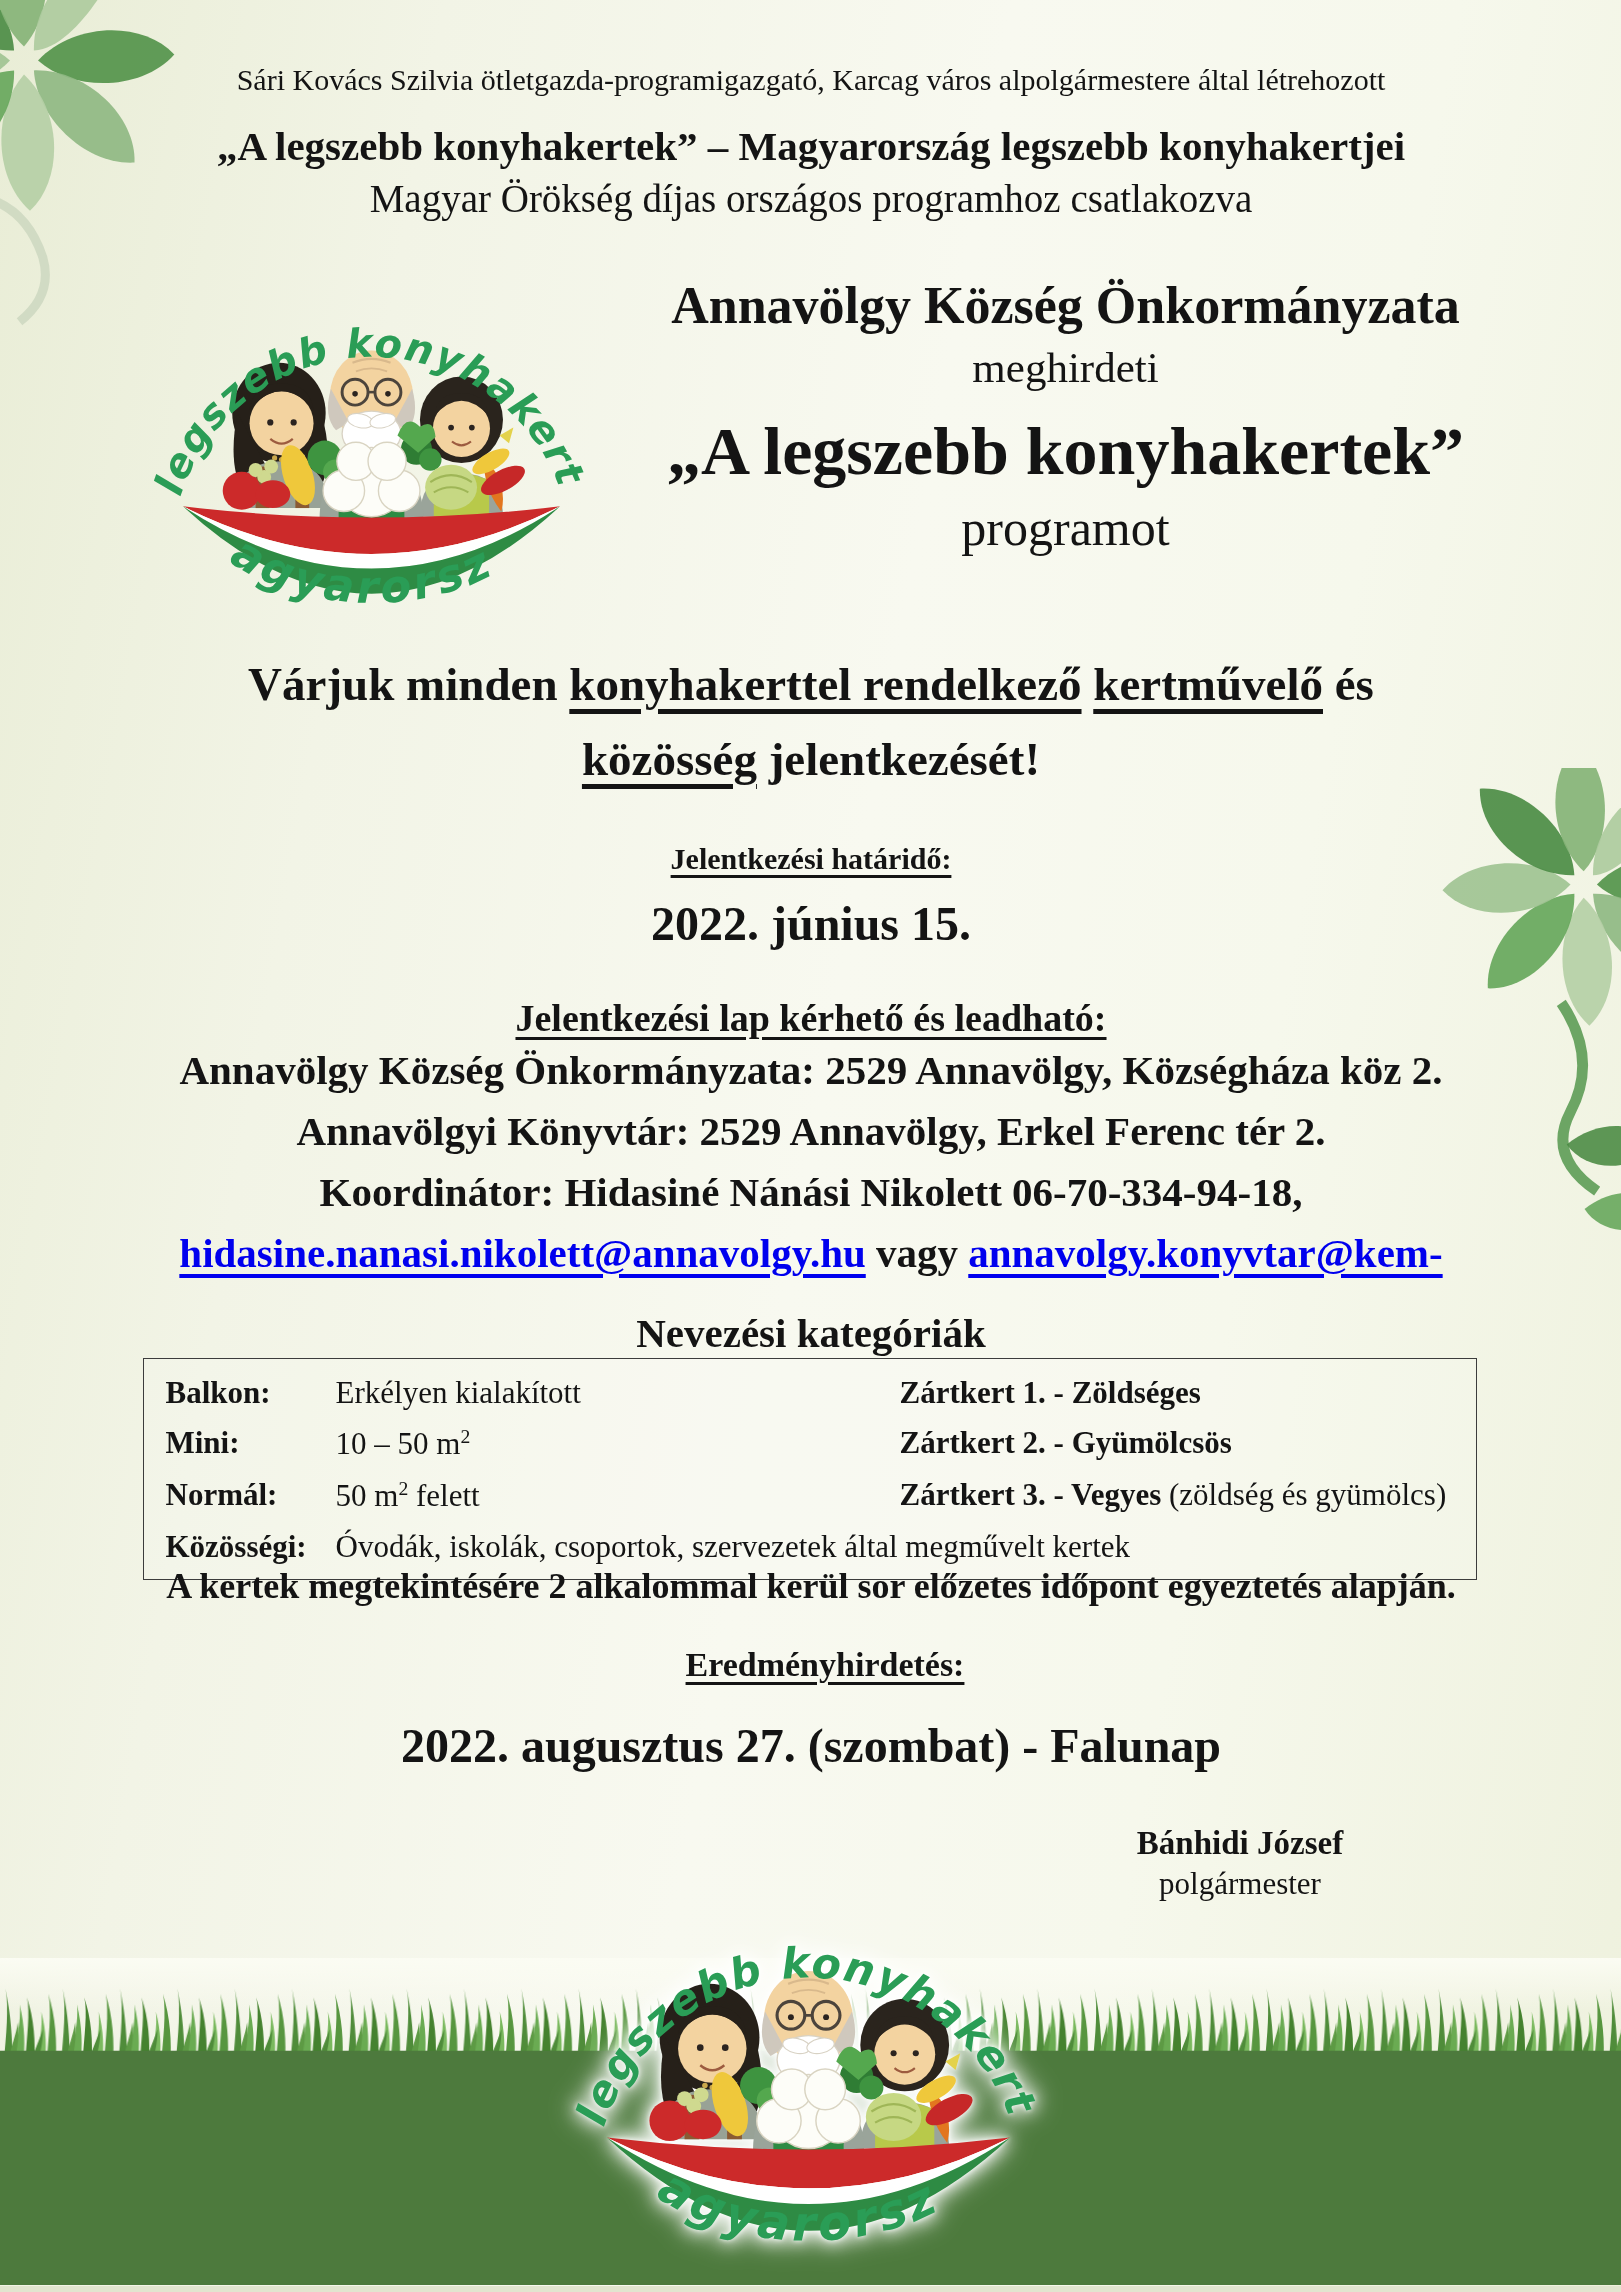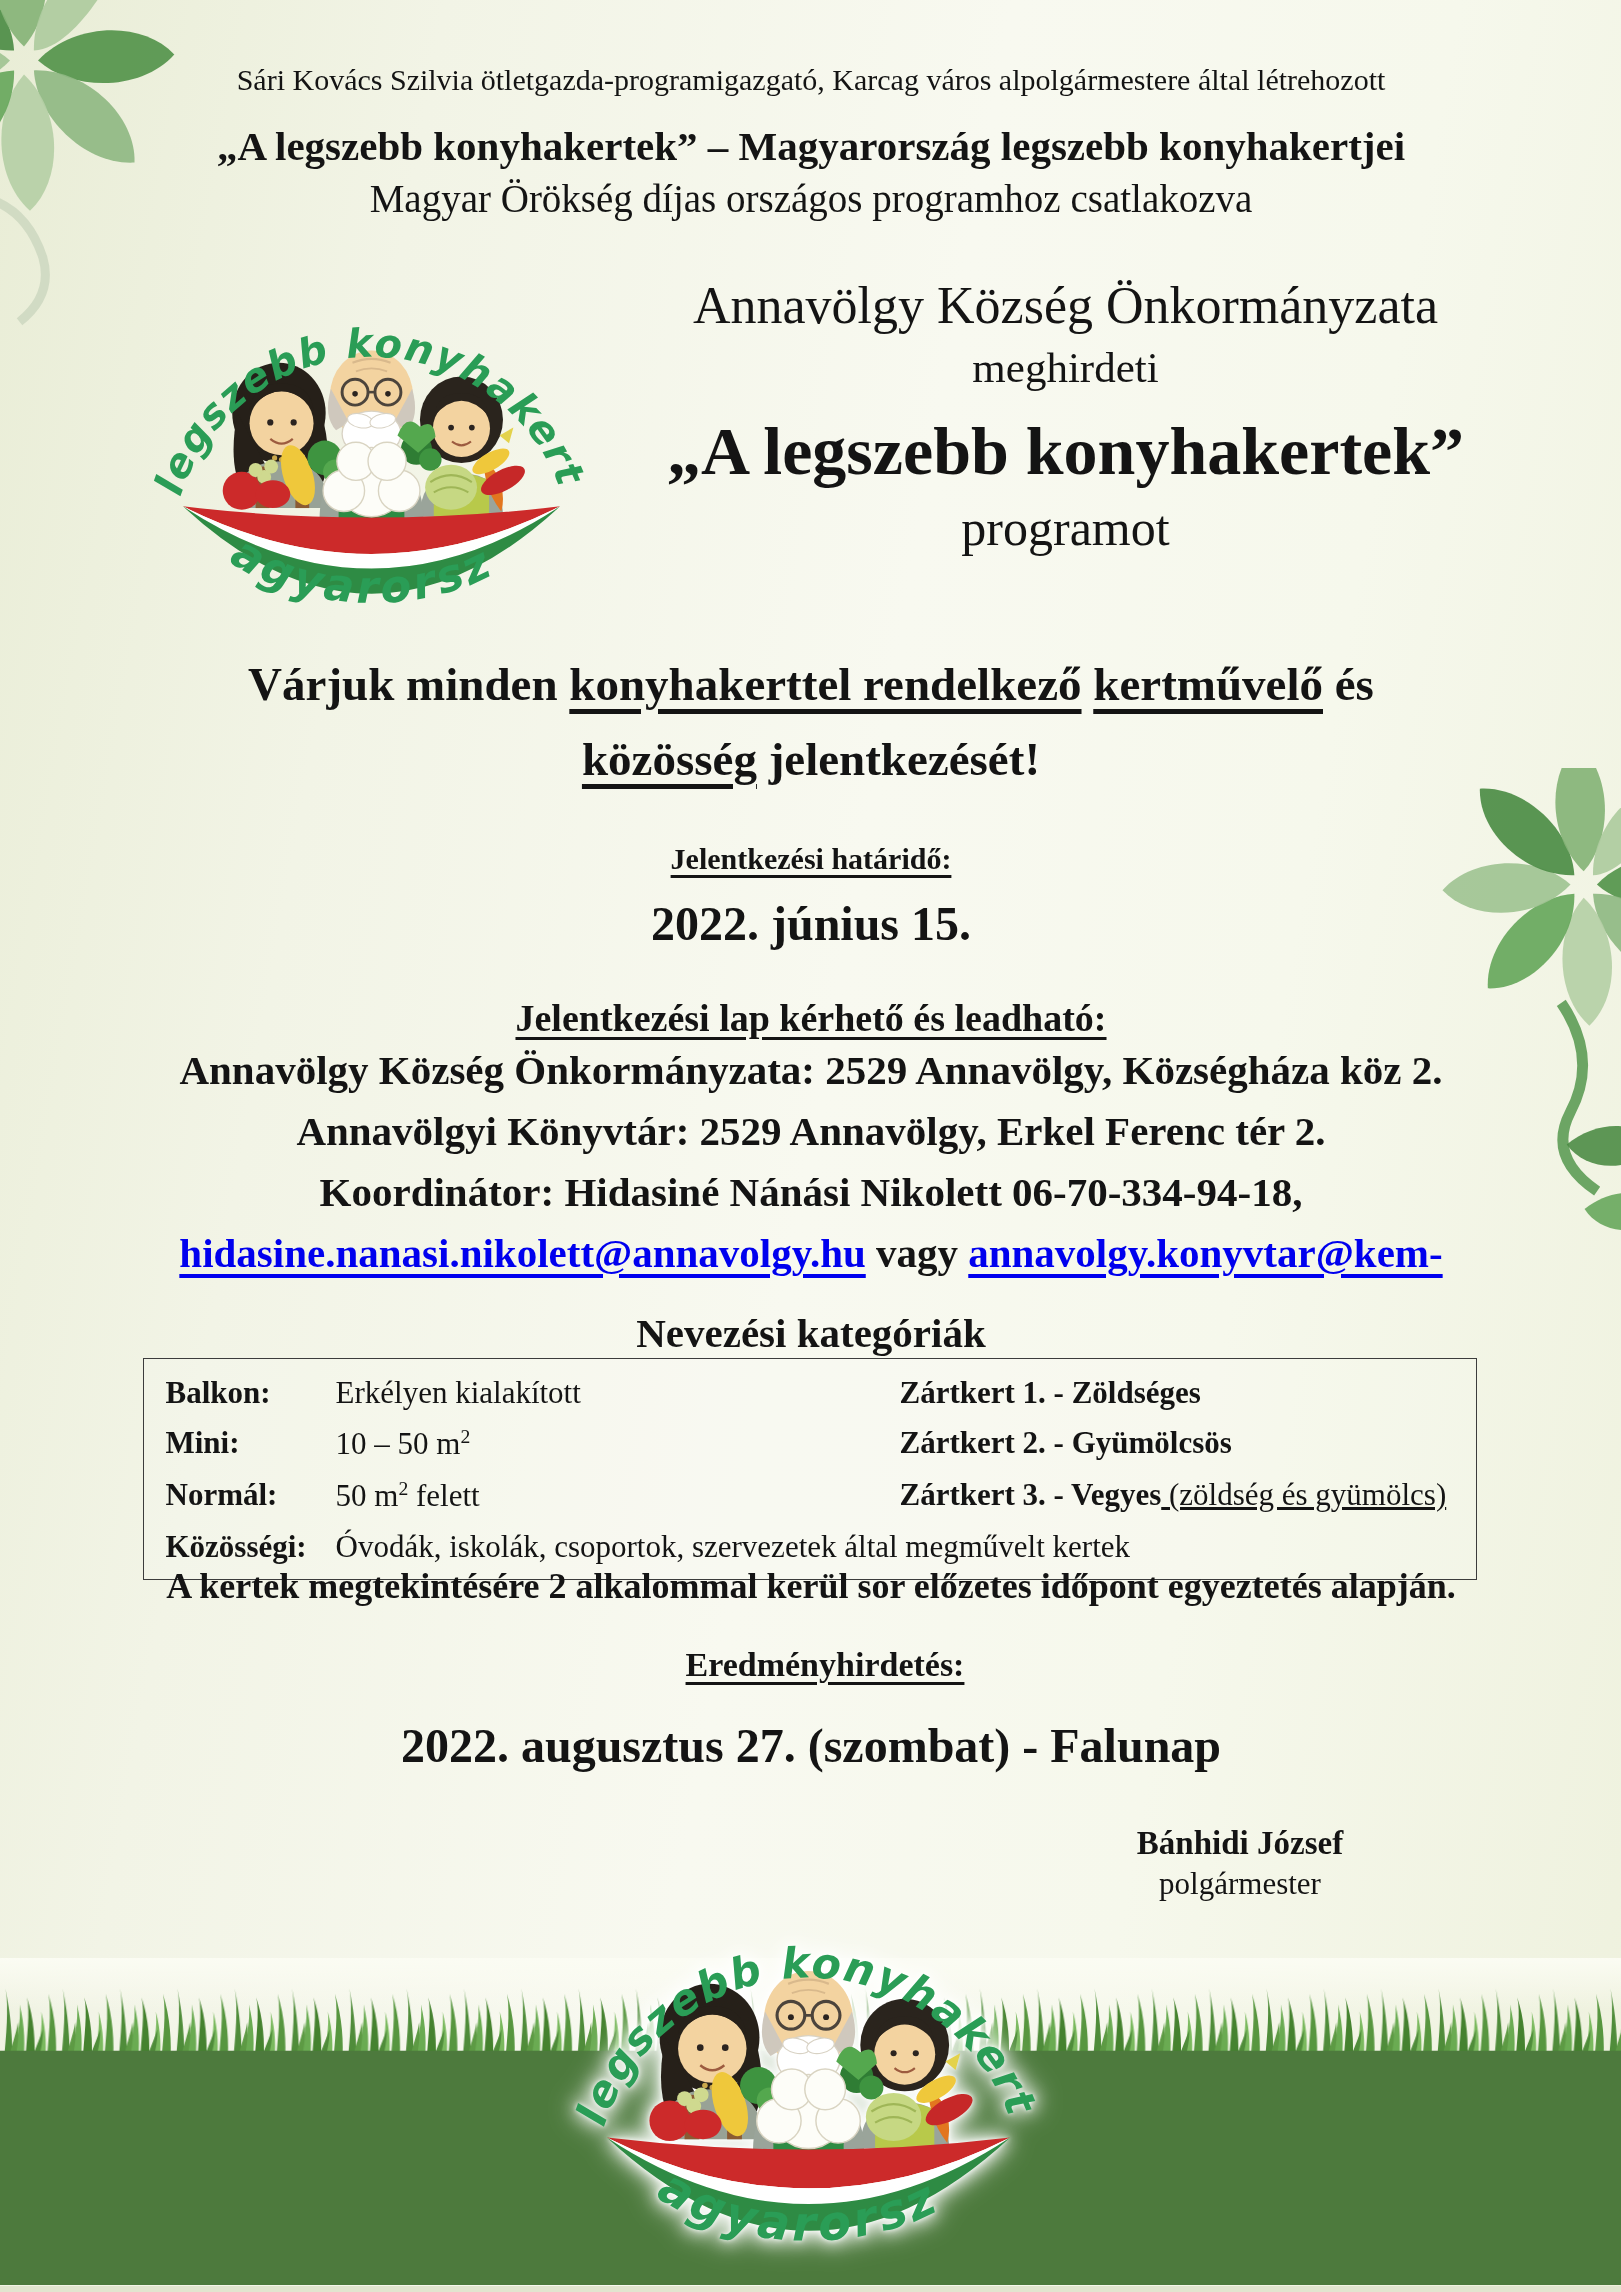--- a/index.html
+++ b/index.html
@@ -7,21 +7,21 @@
     position:relative;width:1622px;height:2293px;margin:0 auto;overflow:hidden;
     font-family:"Liberation Serif",serif;color:#141414;
     background:linear-gradient(100deg,#e9edd6 0%,#f2f4e6 22%,#f8f9f0 50%,#f6f8ec 72%,#eef1dd 100%);
   }
   .abs{position:absolute;left:0;width:100%;text-align:center;}
   .hdr1{top:63px;font-size:30px;}
   .hdr2{top:122px;font-size:41px;font-weight:bold;}
   .hdr3{top:176px;font-size:39px;}
   .logo-top{position:absolute;left:112px;top:231px;}
   .announce{position:absolute;left:555px;top:274px;width:1021px;text-align:center;}
-  .an1{font-size:52px;font-weight:normal;line-height:64px;}
+  .an1{font-size:52px;font-weight:bold;line-height:64px;}
   .an2{font-size:43px;line-height:59px;}
   .an3{font-size:68px;font-weight:bold;line-height:90px;margin-top:9px;}
   .an4{font-size:50px;line-height:64px;}
   .invite{top:647px;font-size:47px;font-weight:bold;line-height:75px;}
   .u-thick{text-decoration:underline;text-decoration-thickness:5.4px;text-underline-offset:9px;}
   .u-head{text-decoration:underline;text-decoration-thickness:2.7px;text-underline-offset:6.3px;}
   .dl-label{top:842px;font-size:30px;font-weight:bold;}
   .dl-date{top:896px;font-size:48px;font-weight:bold;}
   .app-label{top:996px;font-size:38px;font-weight:bold;}
   .app-l1{top:1046px;font-size:41px;font-weight:bold;}
@@ -32,21 +32,21 @@
   a.maillink{color:#0000ee;text-decoration:underline;text-decoration-thickness:3.6px;text-underline-offset:7.2px;}
   .cat-title{top:1309px;font-size:41px;font-weight:bold;}
   .cat-table{
     position:absolute;left:143px;top:1358px;width:1334px;box-sizing:border-box;
     border:1.8px solid #3c3c3c;padding:16px 21.5px 14.3px 21.5px;
     display:grid;grid-template-columns:170px 564px 1fr;row-gap:14.3px;
     font-size:31px;text-align:left;background:rgba(255,255,255,0.12);
   }
   .cat-label{font-weight:bold;}
   .cat-right{font-weight:bold;}
-  .cat-right .norm{font-weight:normal;text-decoration:underline;}
+  .cat-right .norm{font-weight:normal;}
   .cat-span2{grid-column:2 / span 2;}
   .cat-table sup{font-size:19.7px;}
   .visit{top:1565px;font-size:36px;font-weight:bold;}
   .res-label{top:1646px;font-size:34px;font-weight:bold;padding-left:14px;}
   .res-date{top:1718px;font-size:48px;font-weight:bold;}
   .sign{position:absolute;left:1025px;top:1823px;width:430px;text-align:center;}
   .sign-name{font-size:33px;font-weight:bold;line-height:41px;}
   .sign-title{font-size:31px;line-height:39px;}
   .grass{position:absolute;left:0;top:1958px;z-index:1;}
   .green-band{position:absolute;left:0;top:2065px;width:100%;height:220px;background:#4d7a3d;z-index:1;}

